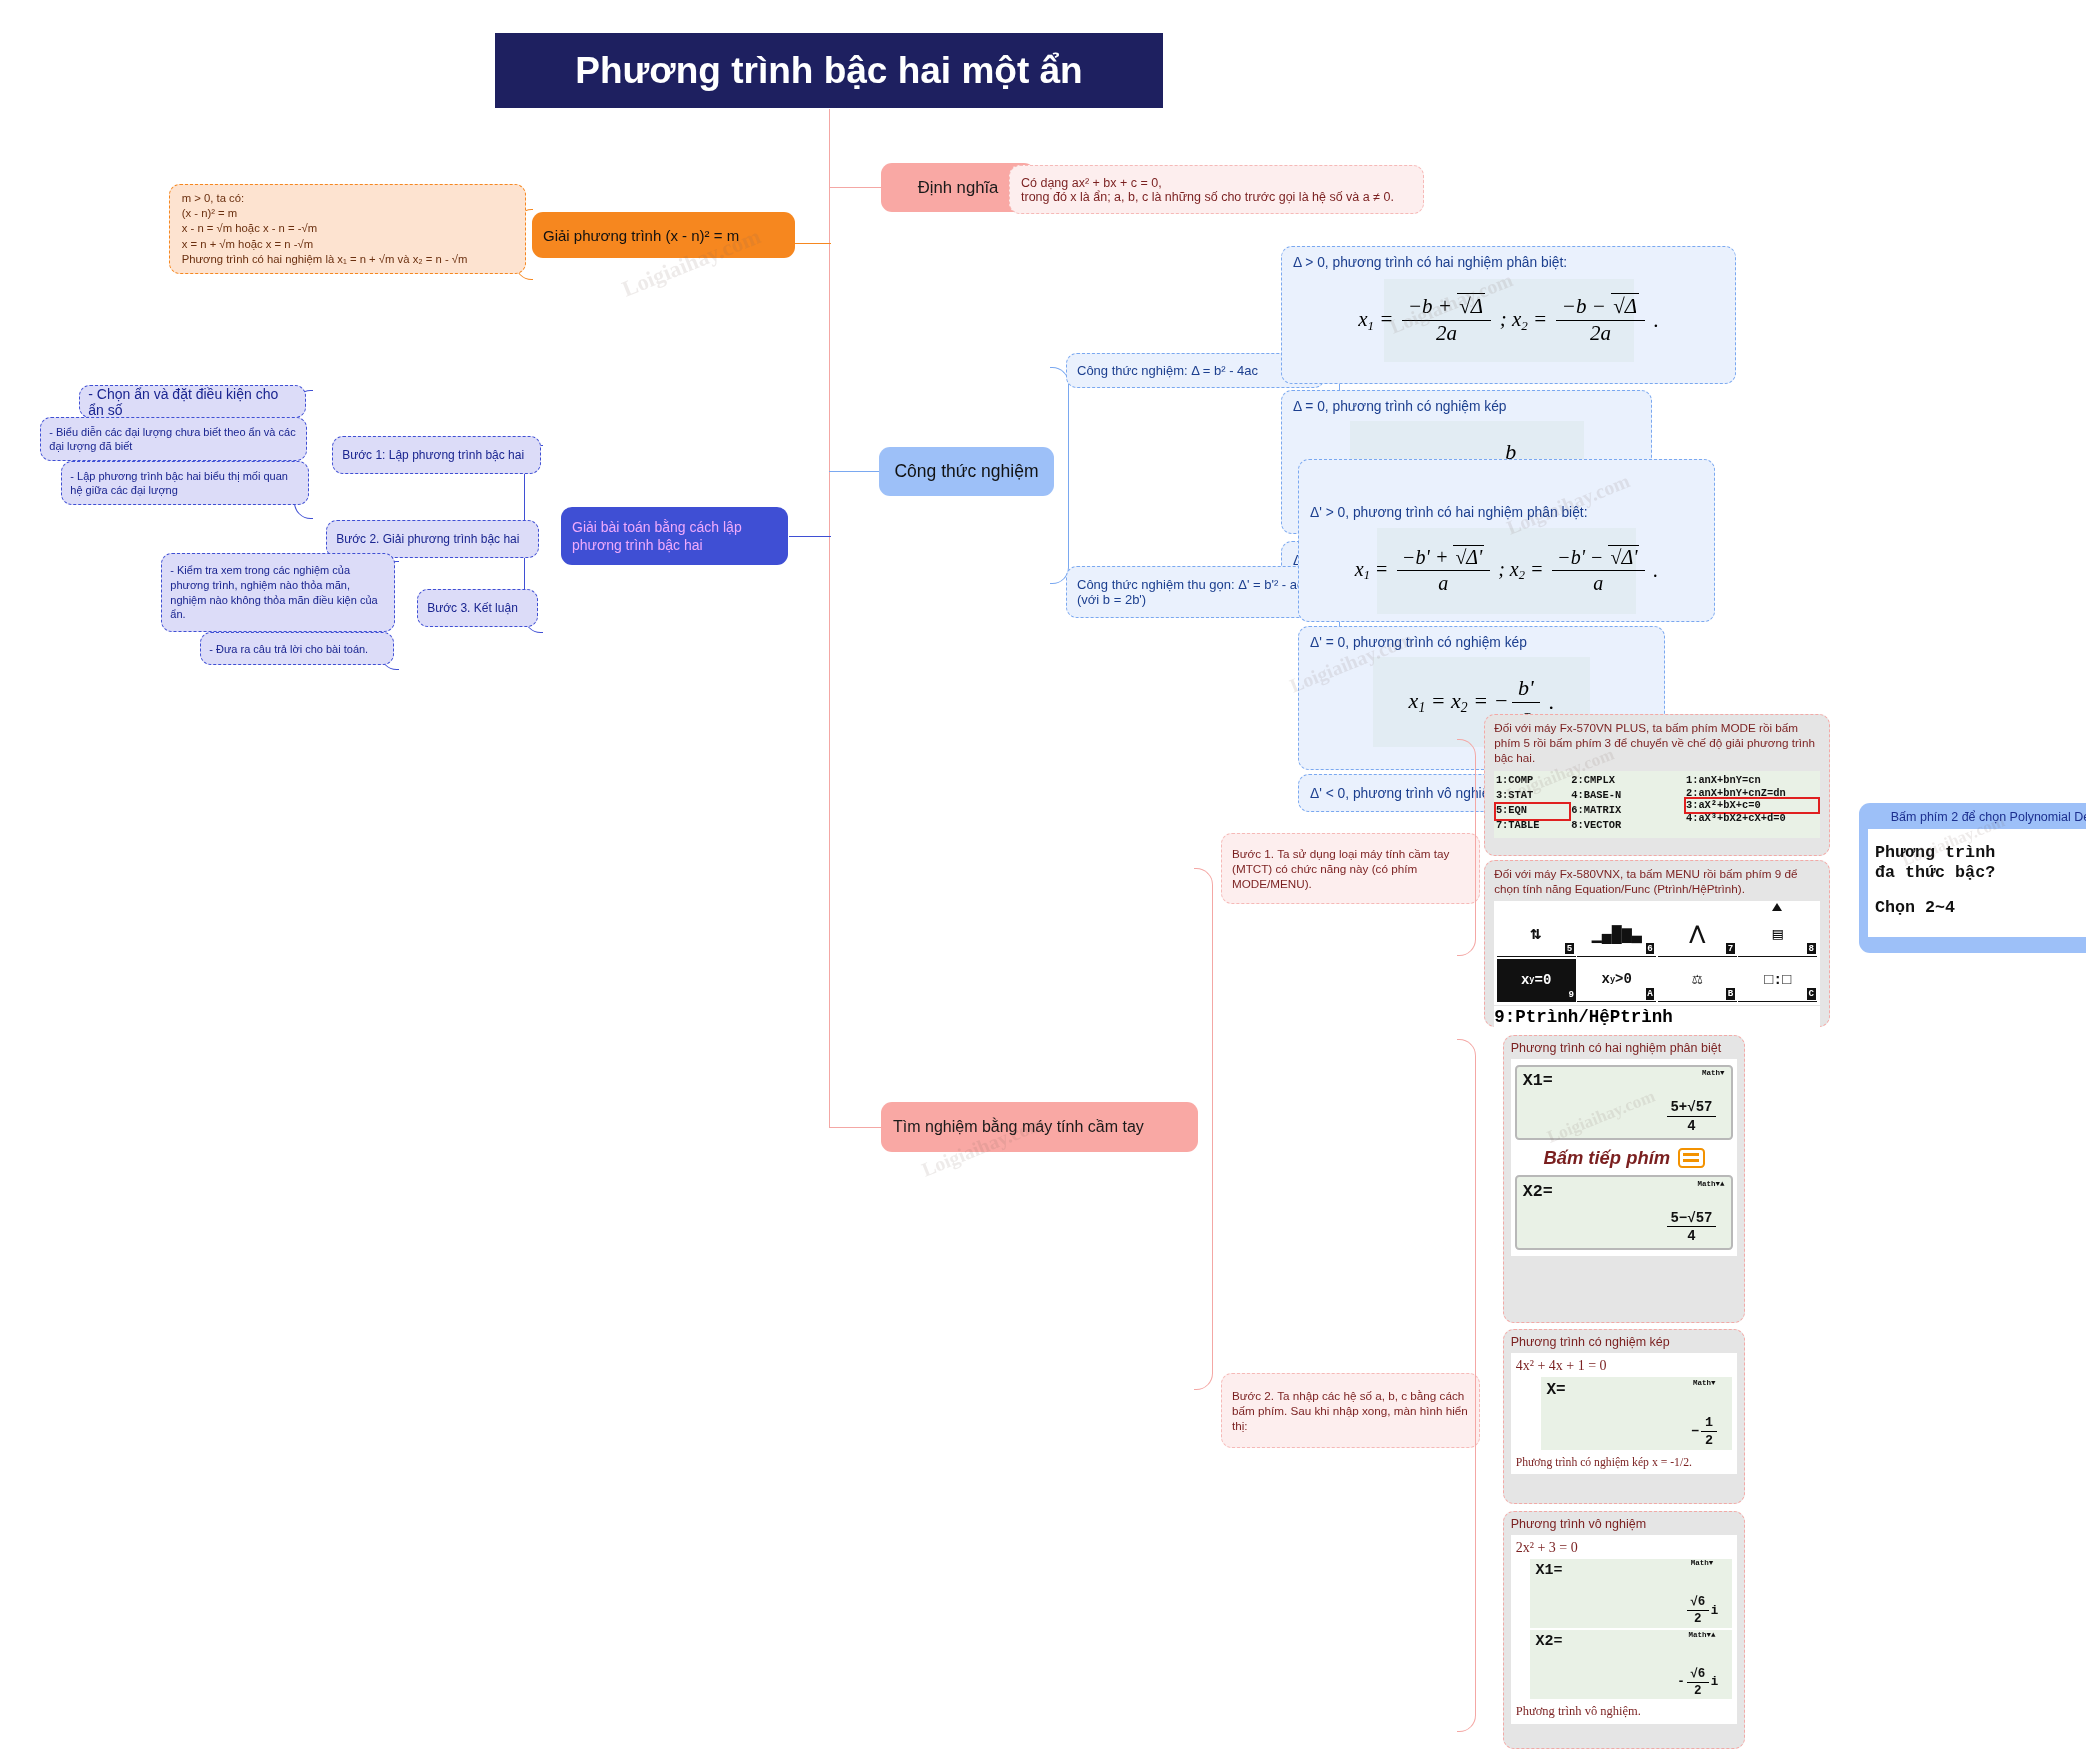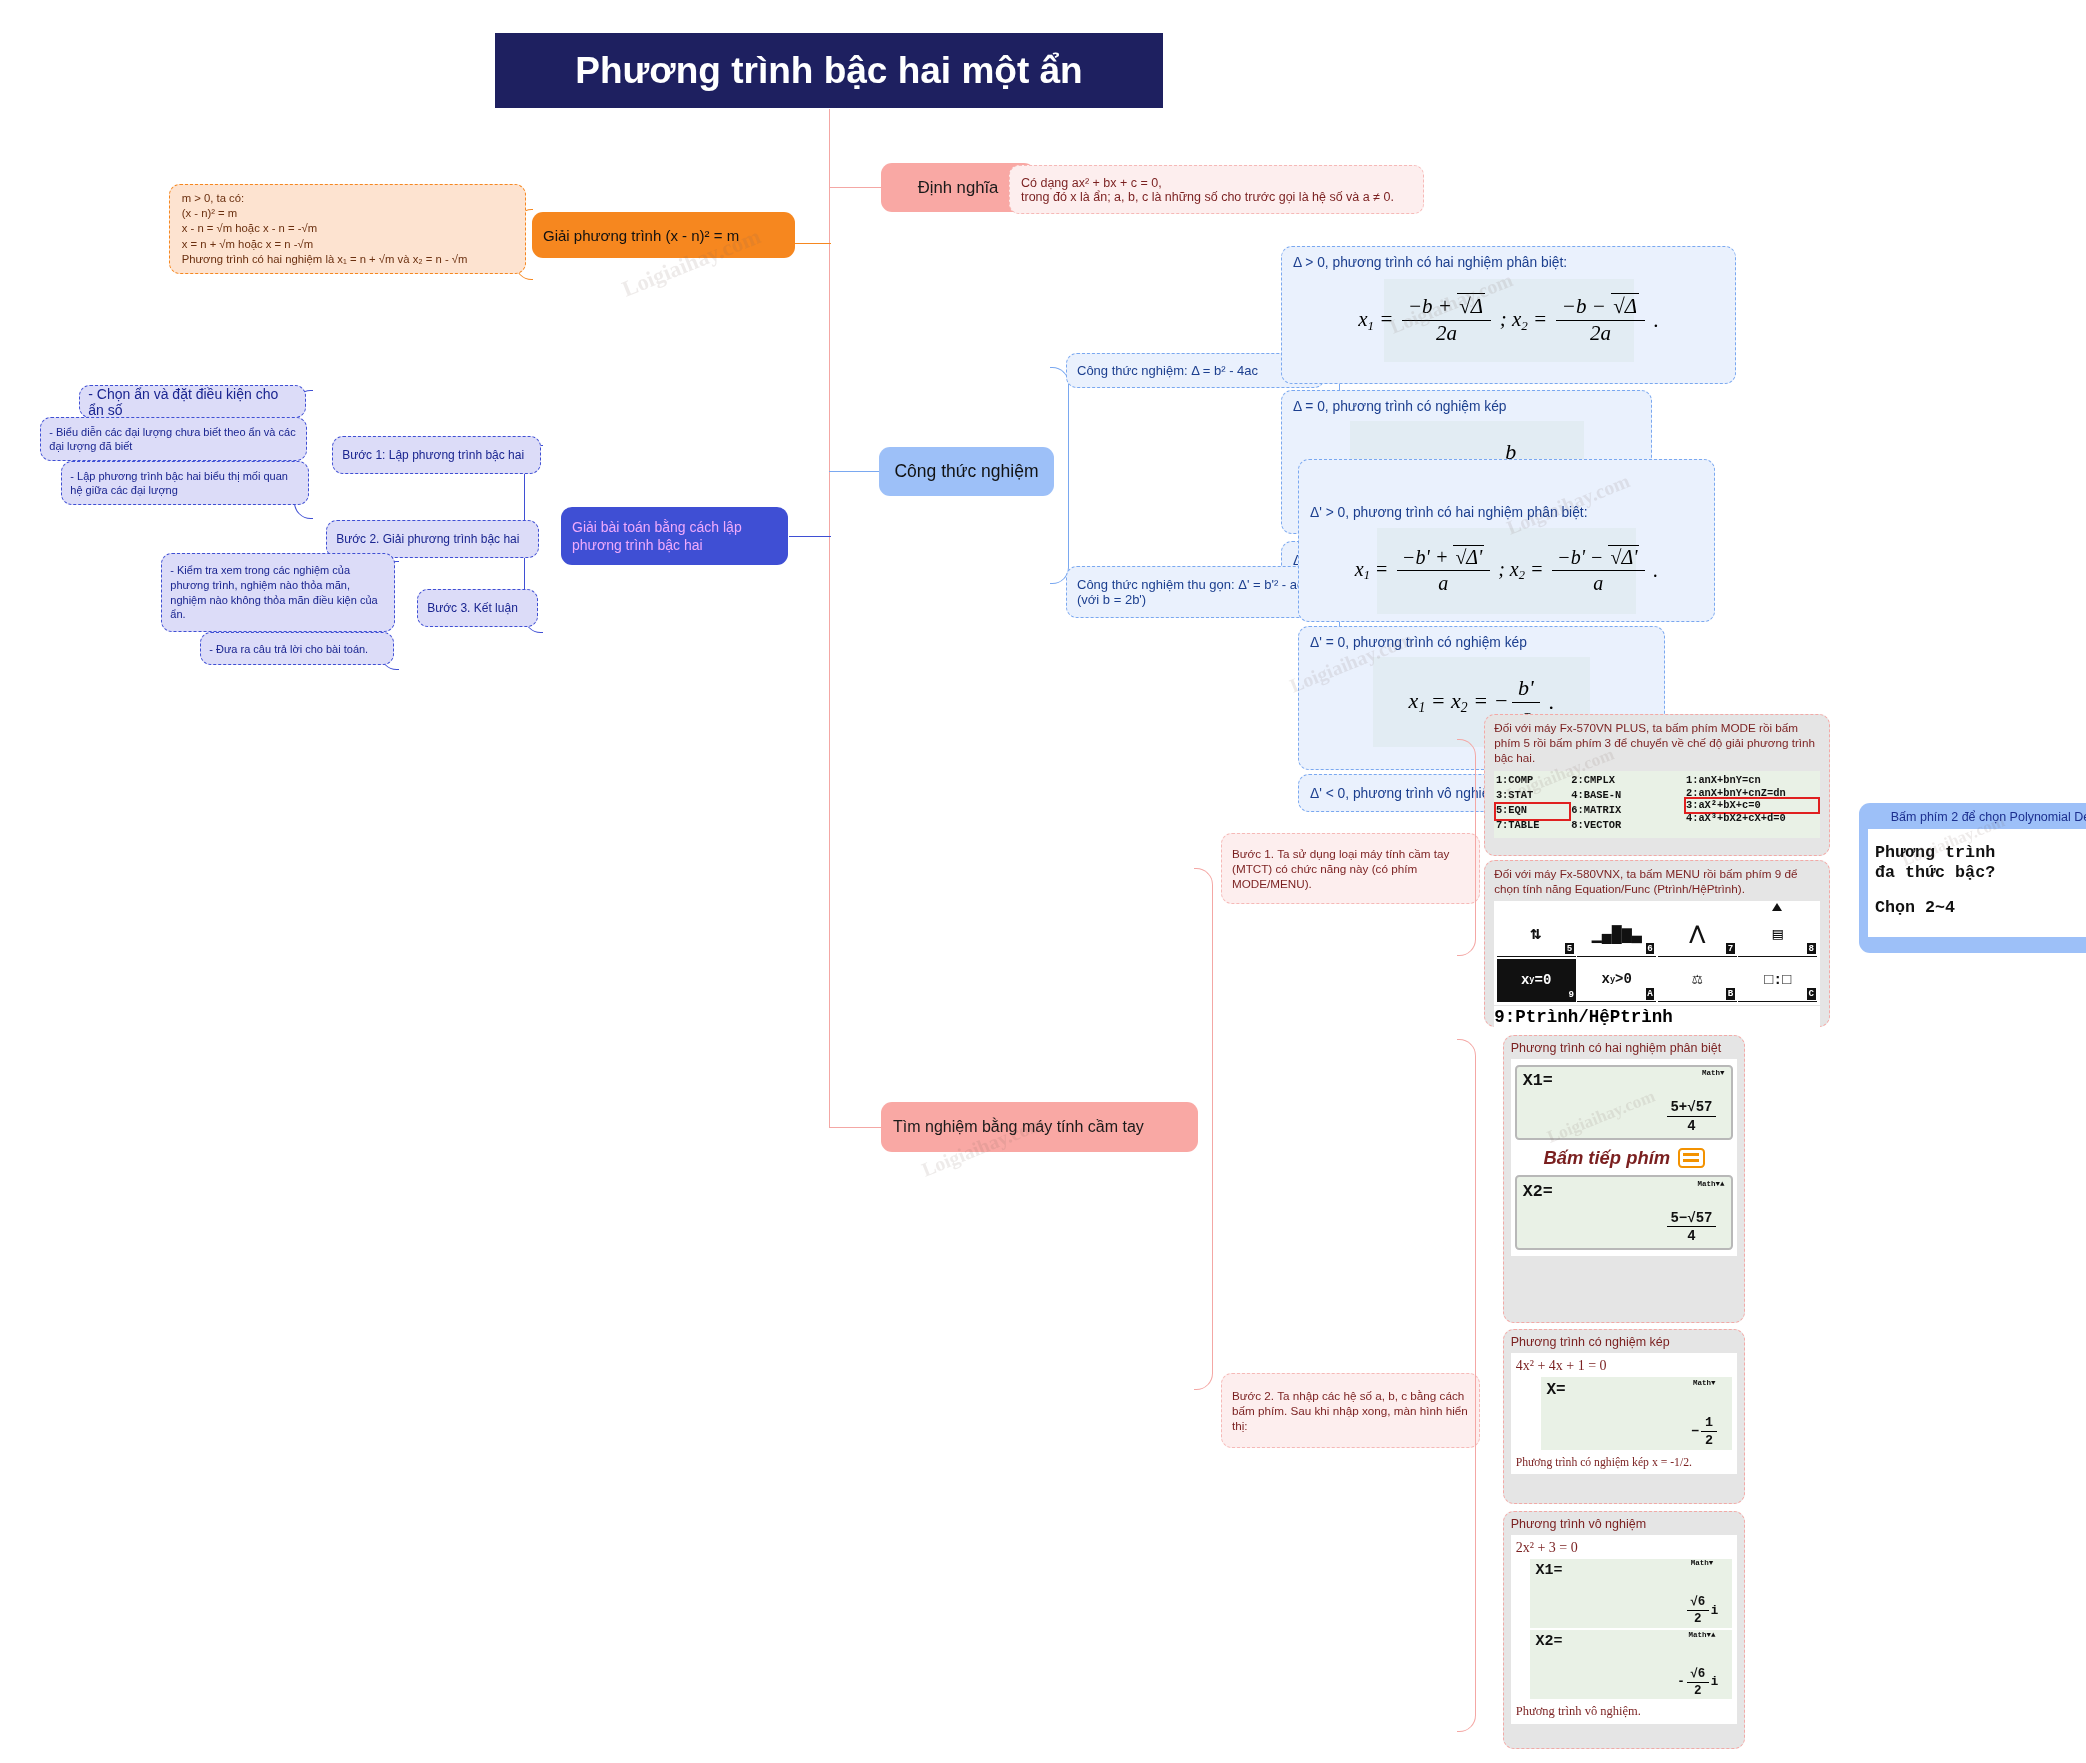--- a/index.html
+++ b/index.html
@@ -68,21 +68,21 @@
     <span class="txt">Phương trình bậc hai một ẩn</span>
   </div>
 
   <div class="ln v c-pink" style="left:829px;top:109px;height:1018px;"></div>
 
   <div class="ln h c-pink" style="left:829px;top:187px;width:52px;"></div>
   <div class="node pink-solid rounded" style="left:881px;top:163px;width:154px;height:49px;justify-content:center;font-size:16.7px;">
     <span class="txt" style="text-align:center">Định nghĩa</span>
   </div>
   <div class="brace pink" style="left:1031px;top:169px;width:17.5px;height:36px;"></div>
-  <div class="node pink-soft rounded" style="left:1009px;top:165px;width:415px;height:49px;padding:5.8px 11px;font-size:12.5px;border-radius:10px;">
+  <div class="node pink-soft rounded" style="left:1009px;top:165px;width:415px;height:49px;padding:5.8px 11px;font-size:12.5px;">
     <div class="txt">
       <div>Có dạng ax² + bx + c = 0,</div>
       <div>trong đó x là ẩn; a, b, c là những số cho trước gọi là hệ số và a ≠ 0.</div>
     </div>
   </div>
 
   <div class="ln h c-orange" style="left:793px;top:243px;width:38px;"></div>
   <div class="node orange-solid rounded" style="left:532px;top:212px;width:263px;height:46px;padding:4px 10px;font-size:15px;">
     <span class="txt">Giải phương trình (x - n)² = m</span>
   </div>

